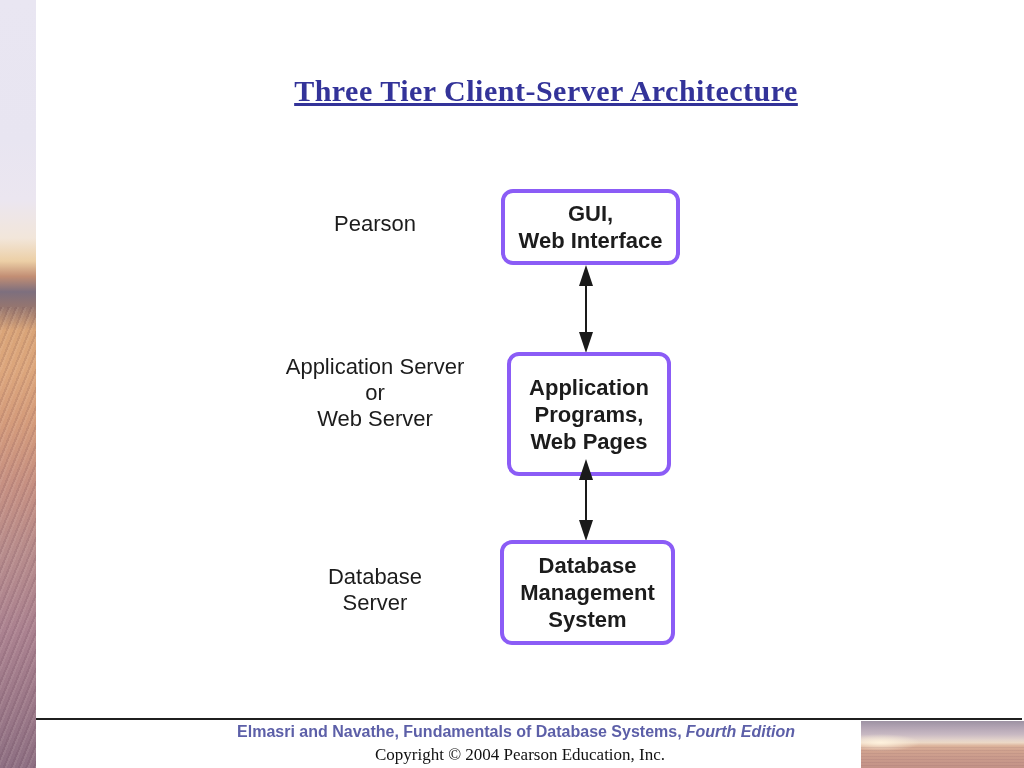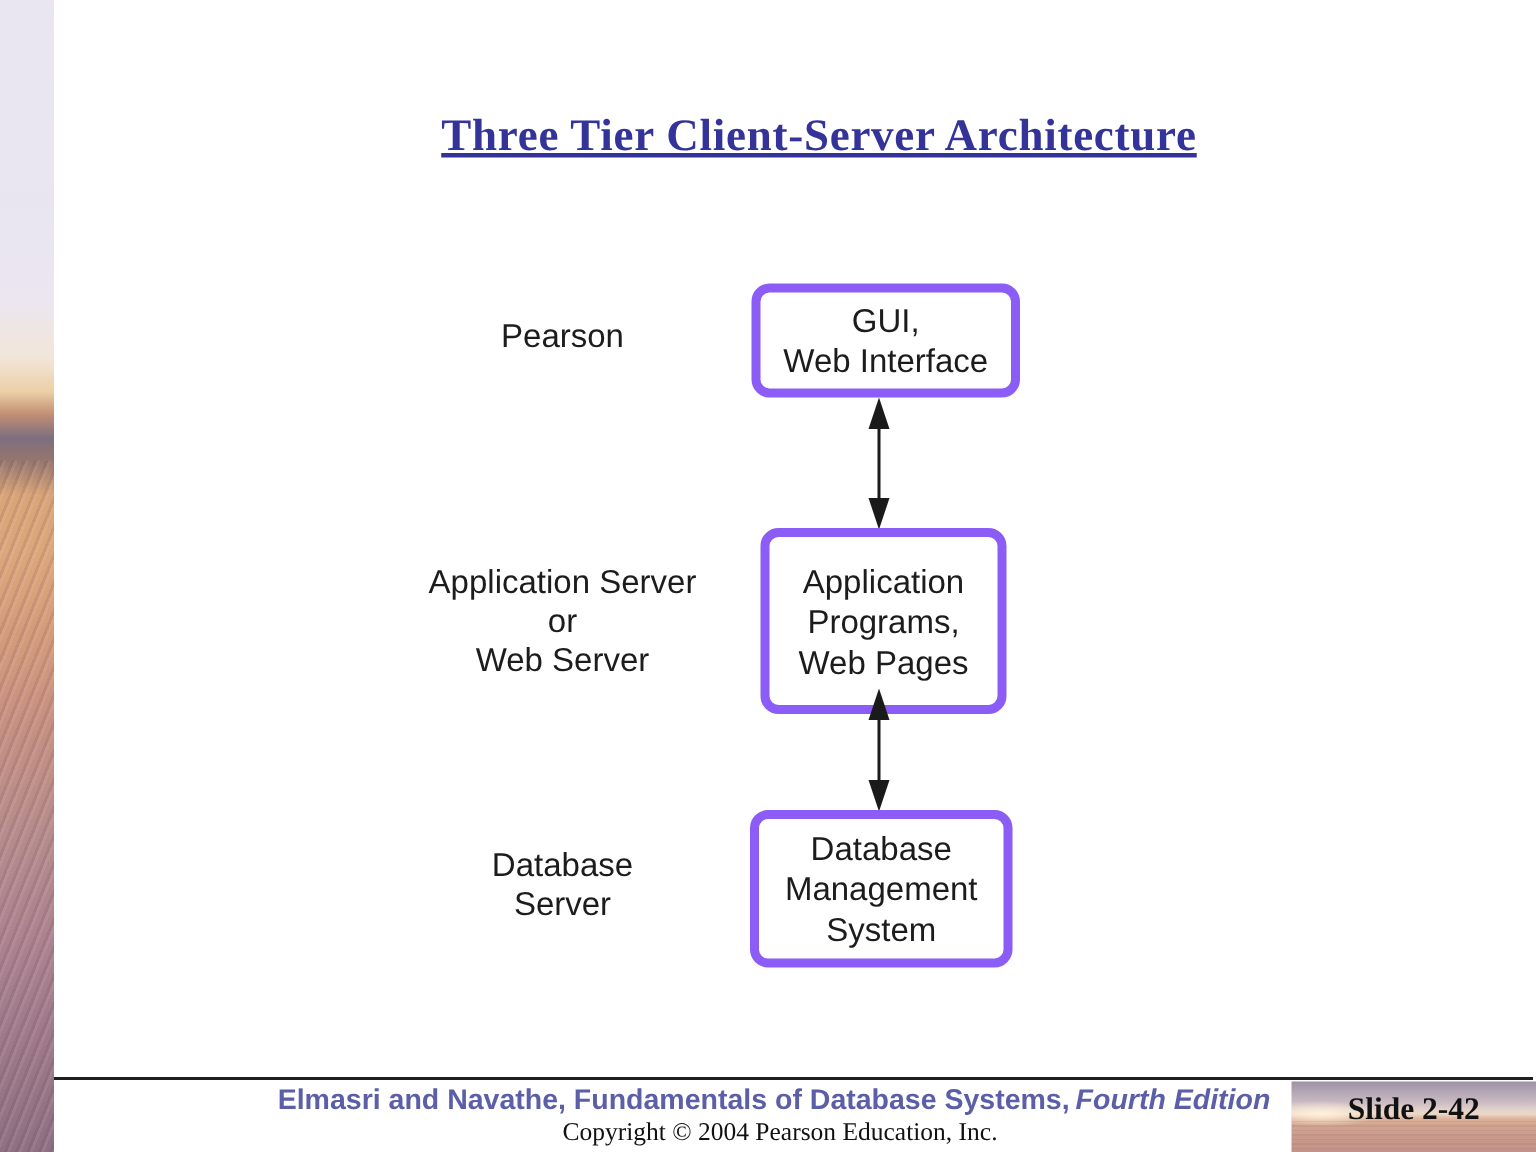--- a/index.html
+++ b/index.html
@@ -69,37 +69,38 @@
     position: absolute;
     left: 255px;
     width: 240px;
     text-align: center;
     font-size: 22px;
     line-height: 26px;
     color: #1c1c1c;
     white-space: pre-line;
   }
   .tier-label.client   { top: 211px; }
-  .tier-label.appserv  { top: 375px; }
+  .tier-label.appserv  { top: 354px; }
   .tier-label.dbserv   { top: 564px; }
 
   
   .tier-box {
     position: absolute;
     background: #ffffff;
-    border: 6px solid #8b5cf6;
+    border: 4px solid #8b5cf6;
     border-radius: 12px;
     display: flex;
     align-items: center;
     justify-content: center;
     text-align: center;
     font-size: 22px;
     line-height: 27px;
     color: #1c1c1c;
     white-space: pre-line;
+    font-weight: bold;
   }
   .tier-box.box-gui { left: 501px; top: 189px; width: 179px; height: 76px; }
   .tier-box.box-app { left: 507px; top: 352px; width: 164px; height: 124px; }
   .tier-box.box-dbm { left: 500px; top: 540px; width: 175px; height: 105px; }
 
   
   .arrow-svg { position: absolute; display: block; }
   .arrow-svg.a1 { left: 572px; top: 265px; }
   .arrow-svg.a2 { left: 572px; top: 459px; }
 
@@ -108,21 +109,21 @@
     position: absolute;
     left: 36px; top: 718px;
     width: 986px; height: 2px;
     background: #1f1f1f;
   }
   .footer-citation {
     position: absolute;
     left: 36px; top: 723px;
     width: 960px;
     text-align: center;
-    font-size: 19px;
+    font-size: 16px;
     font-weight: bold;
     color: #5c5fa8;
   }
   .footer-citation .edition { font-style: italic; margin-left: 4px; }
   .footer-copyright {
     position: absolute;
     left: 36px; top: 745px;
     width: 968px;
     text-align: center;
     font-family: "Liberation Serif", serif;
@@ -210,16 +211,15 @@
 System</div>
 
   <div class="footer-line"></div>
   <div class="footer-citation">
     <span>Elmasri and Navathe, Fundamentals of Database Systems,</span><span class="edition">Fourth Edition</span>
   </div>
   <div class="footer-copyright">Copyright © 2004 Pearson Education, Inc.</div>
 
   <div class="slide-number-block">
     <div class="sand-ripples"></div>
-    <div class="slide-number-text">Slide 2-42</div>
   </div>
 
 </div>
 
 </body></html>

